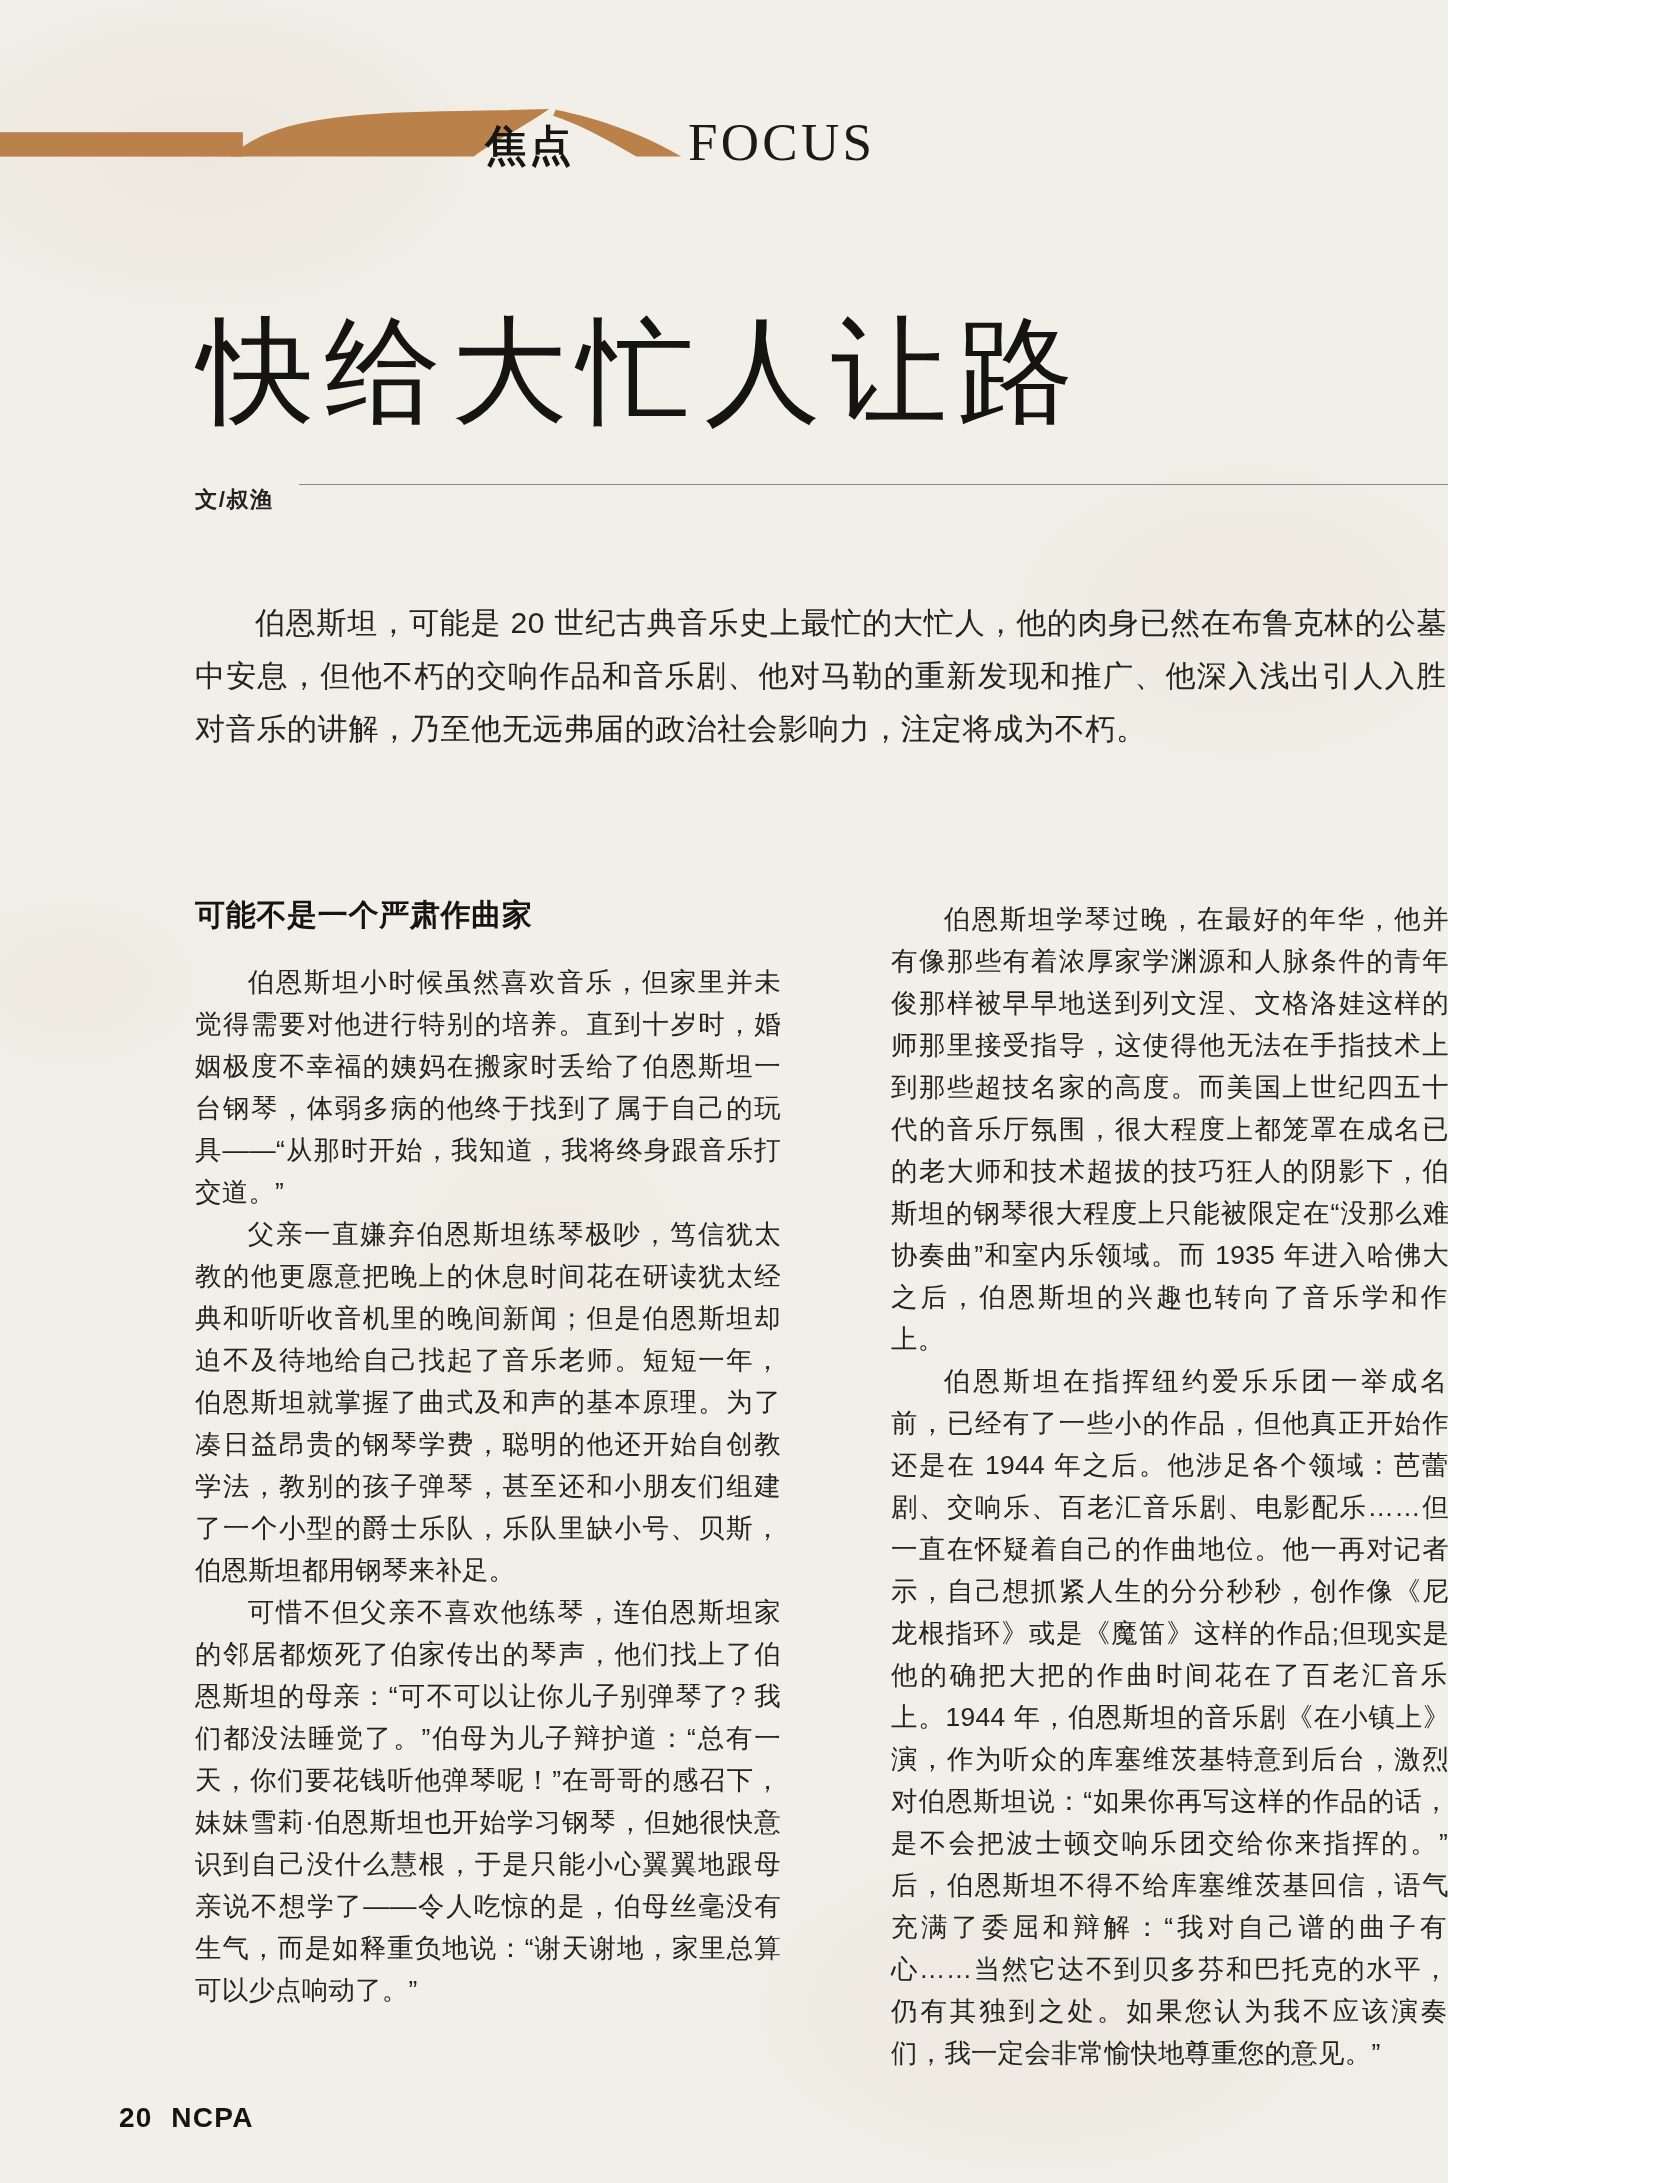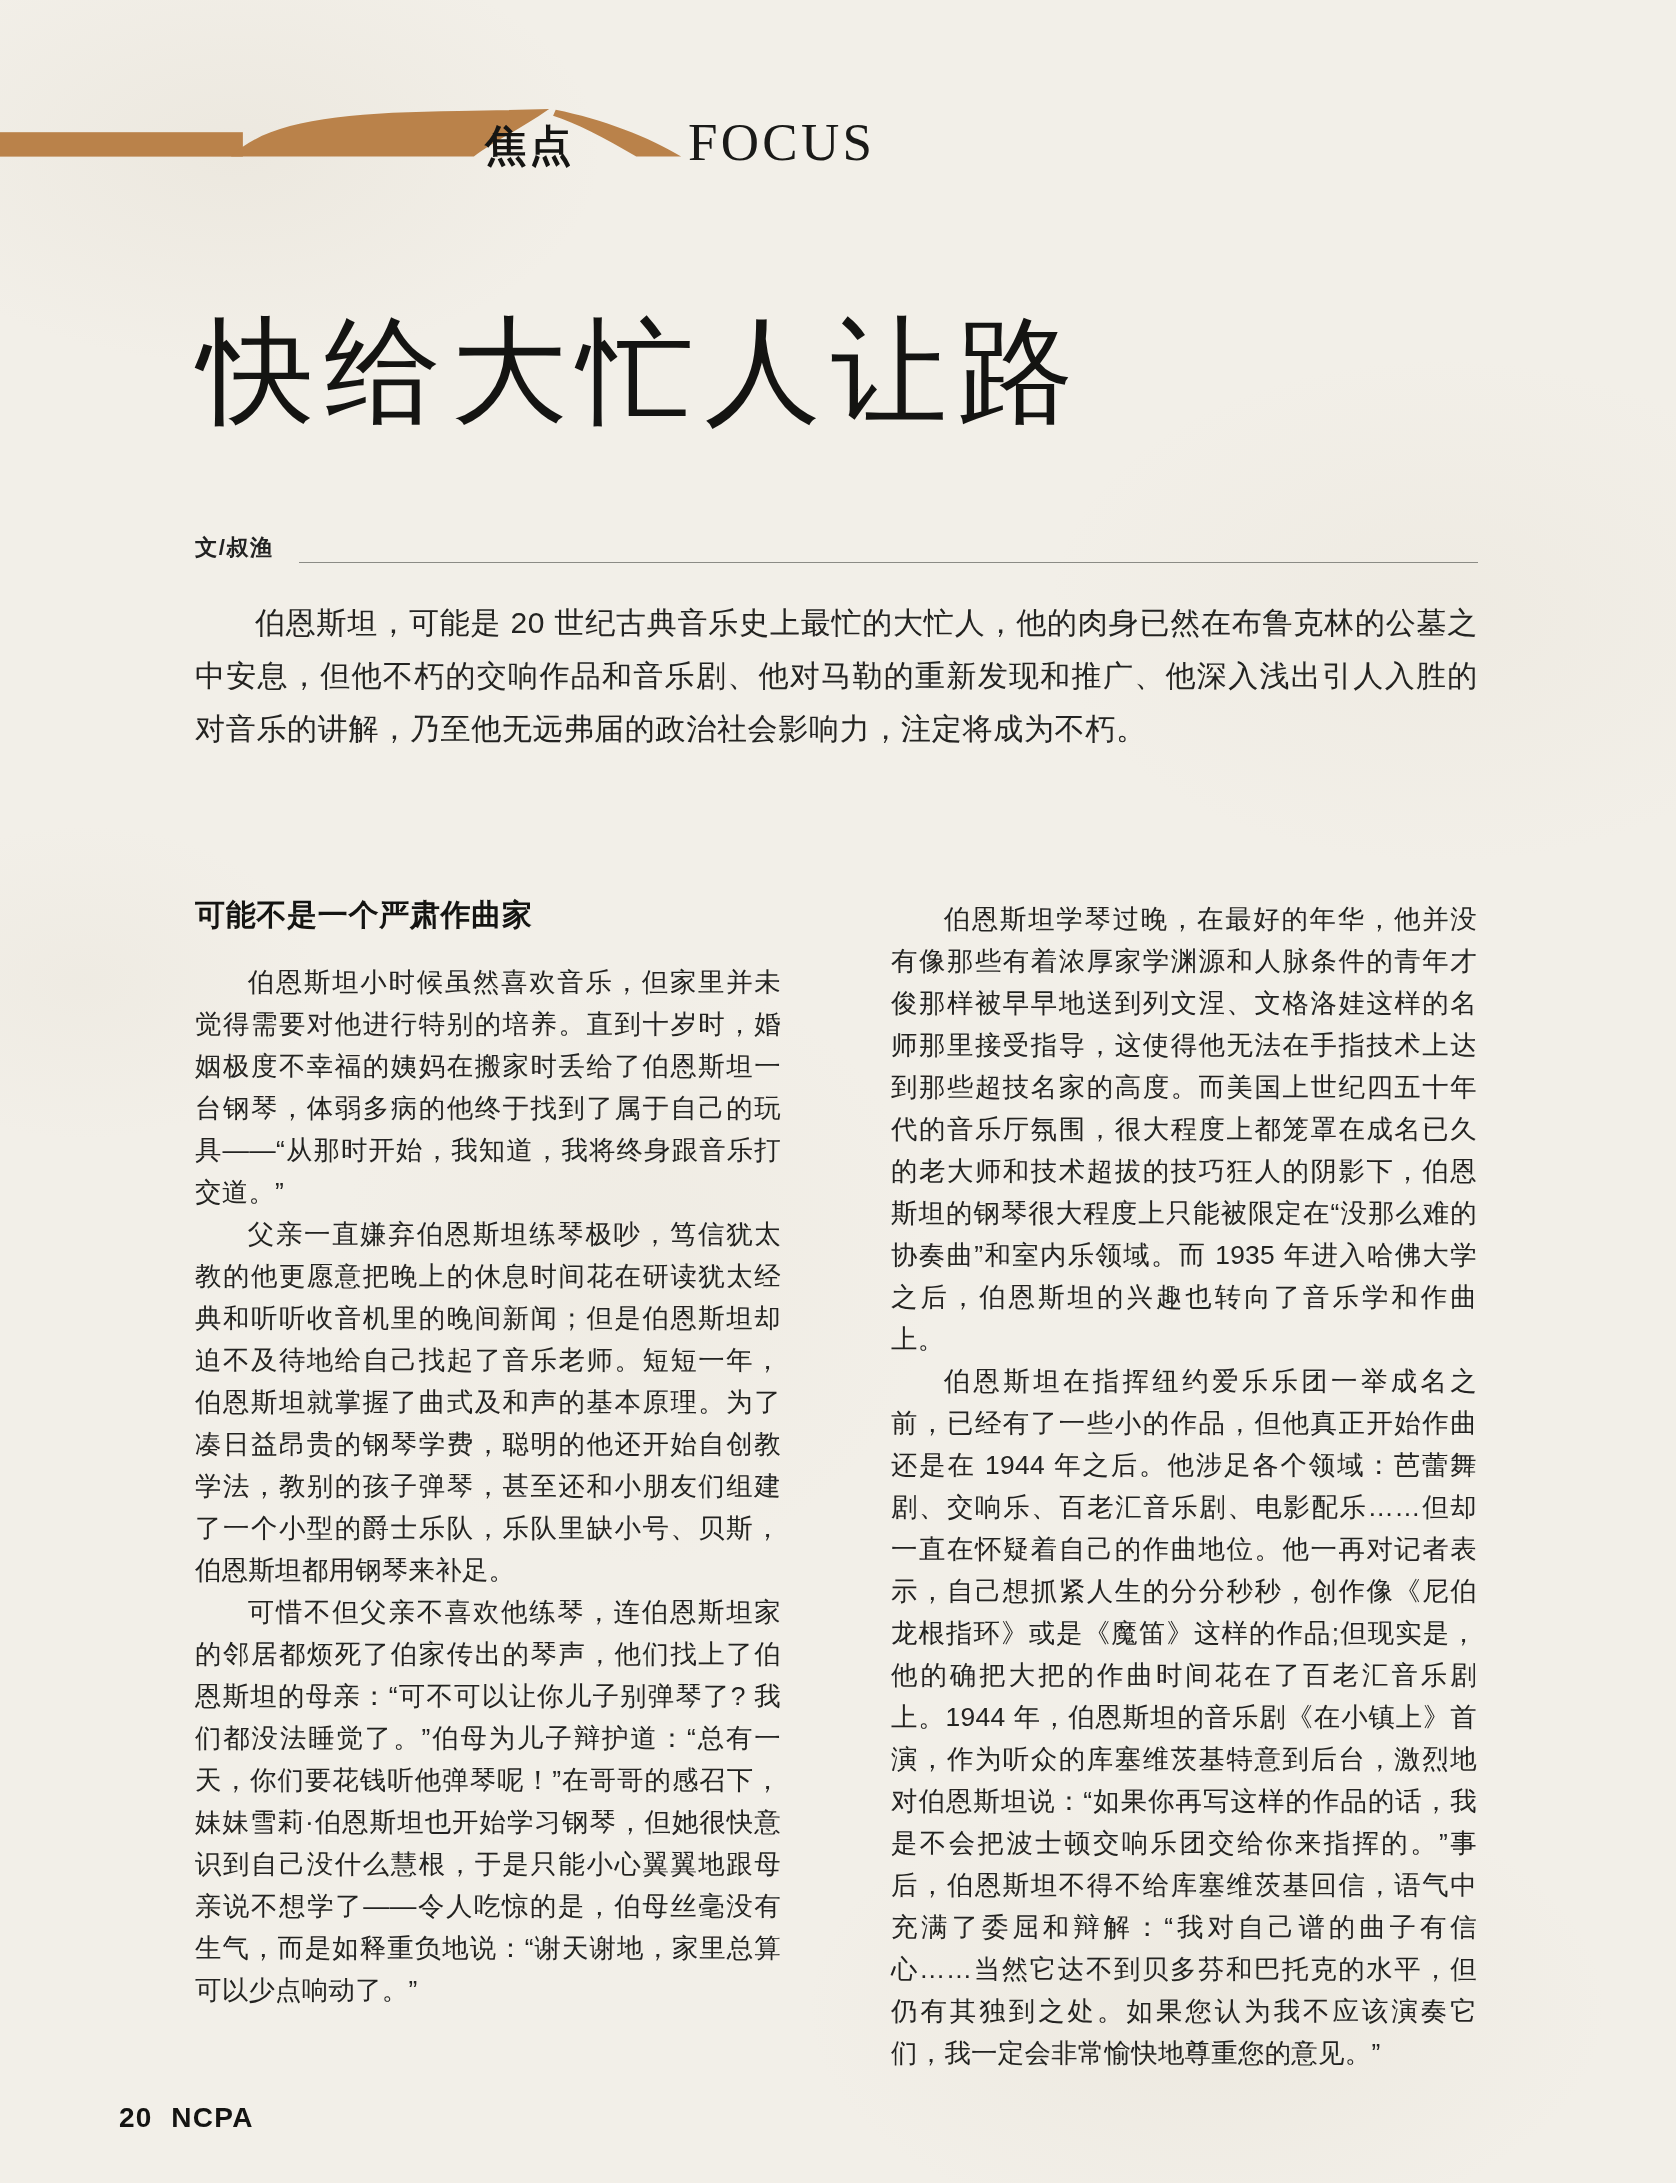--- a/index.html
+++ b/index.html
@@ -2,21 +2,21 @@
 <html style="--accent: #ba824a;font-size:10.6px"><head>
 <meta charset="utf-8">
 <style>
   html,body{margin:0;padding:0;}
   body{
     width:1676px;height:2183px;
     font-family:"Liberation Sans","DejaVu Sans",sans-serif;
     color:#1d1d1b;
   }
   .page{
-    position:relative;width:1676px;height:2183px;overflow:hidden;
+    position:relative;width:1448px;height:2183px;overflow:hidden;
     background:
       radial-gradient(ellipse 594px 343px at 14% 7%, rgba(206,196,176,.16), transparent 62%),
       radial-gradient(ellipse 660px 423px at 86% 28%, rgba(212,202,182,.12), transparent 60%),
       radial-gradient(ellipse 502px 502px at 38% 58%, rgba(216,206,186,.10), transparent 60%),
       radial-gradient(ellipse 647px 370px at 72% 92%, rgba(206,196,174,.15), transparent 62%),
       radial-gradient(ellipse 396px 264px at 5% 45%, rgba(210,200,180,.10), transparent 60%),
       #f2efe8;
   }
   .emblem{position:absolute;top:0;left:0;}
   .emblem .accent{fill:var(--accent,#ba824a);}
@@ -30,21 +30,21 @@
     font-size:53px;font-weight:400;letter-spacing:3.3px;color:#1a1a18;
   }
   .title{
     position:absolute;left:190px;top:306px;margin:8px;
     font-family:"Liberation Serif","DejaVu Serif",serif;
     font-weight:400;font-size:116px;line-height:1.0;letter-spacing:10.6px;
     color:#141412;white-space:nowrap;
   }
   .byline-row{
     position:absolute;left:195px;top:484px;width:1283px;
-    display:flex;align-items:flex-end;margin-top:48px;
+    display:flex;align-items:flex-start;
   }
   .byline{font-size:22.4px;font-weight:600;letter-spacing:1.3px;color:#222;}
   .byline-rule{flex:1;height:1.3px;background:#8b8b85;margin-left:25px;}
   .lead{
     position:absolute;left:195px;top:596px;width:1283px;margin:0;
     font-size:30px;line-height:53px;letter-spacing:0.7px;
     text-align:justify;text-indent:2em;color:#232321;
   }
   .columns{
     position:absolute;left:195px;top:898px;width:1283px;

